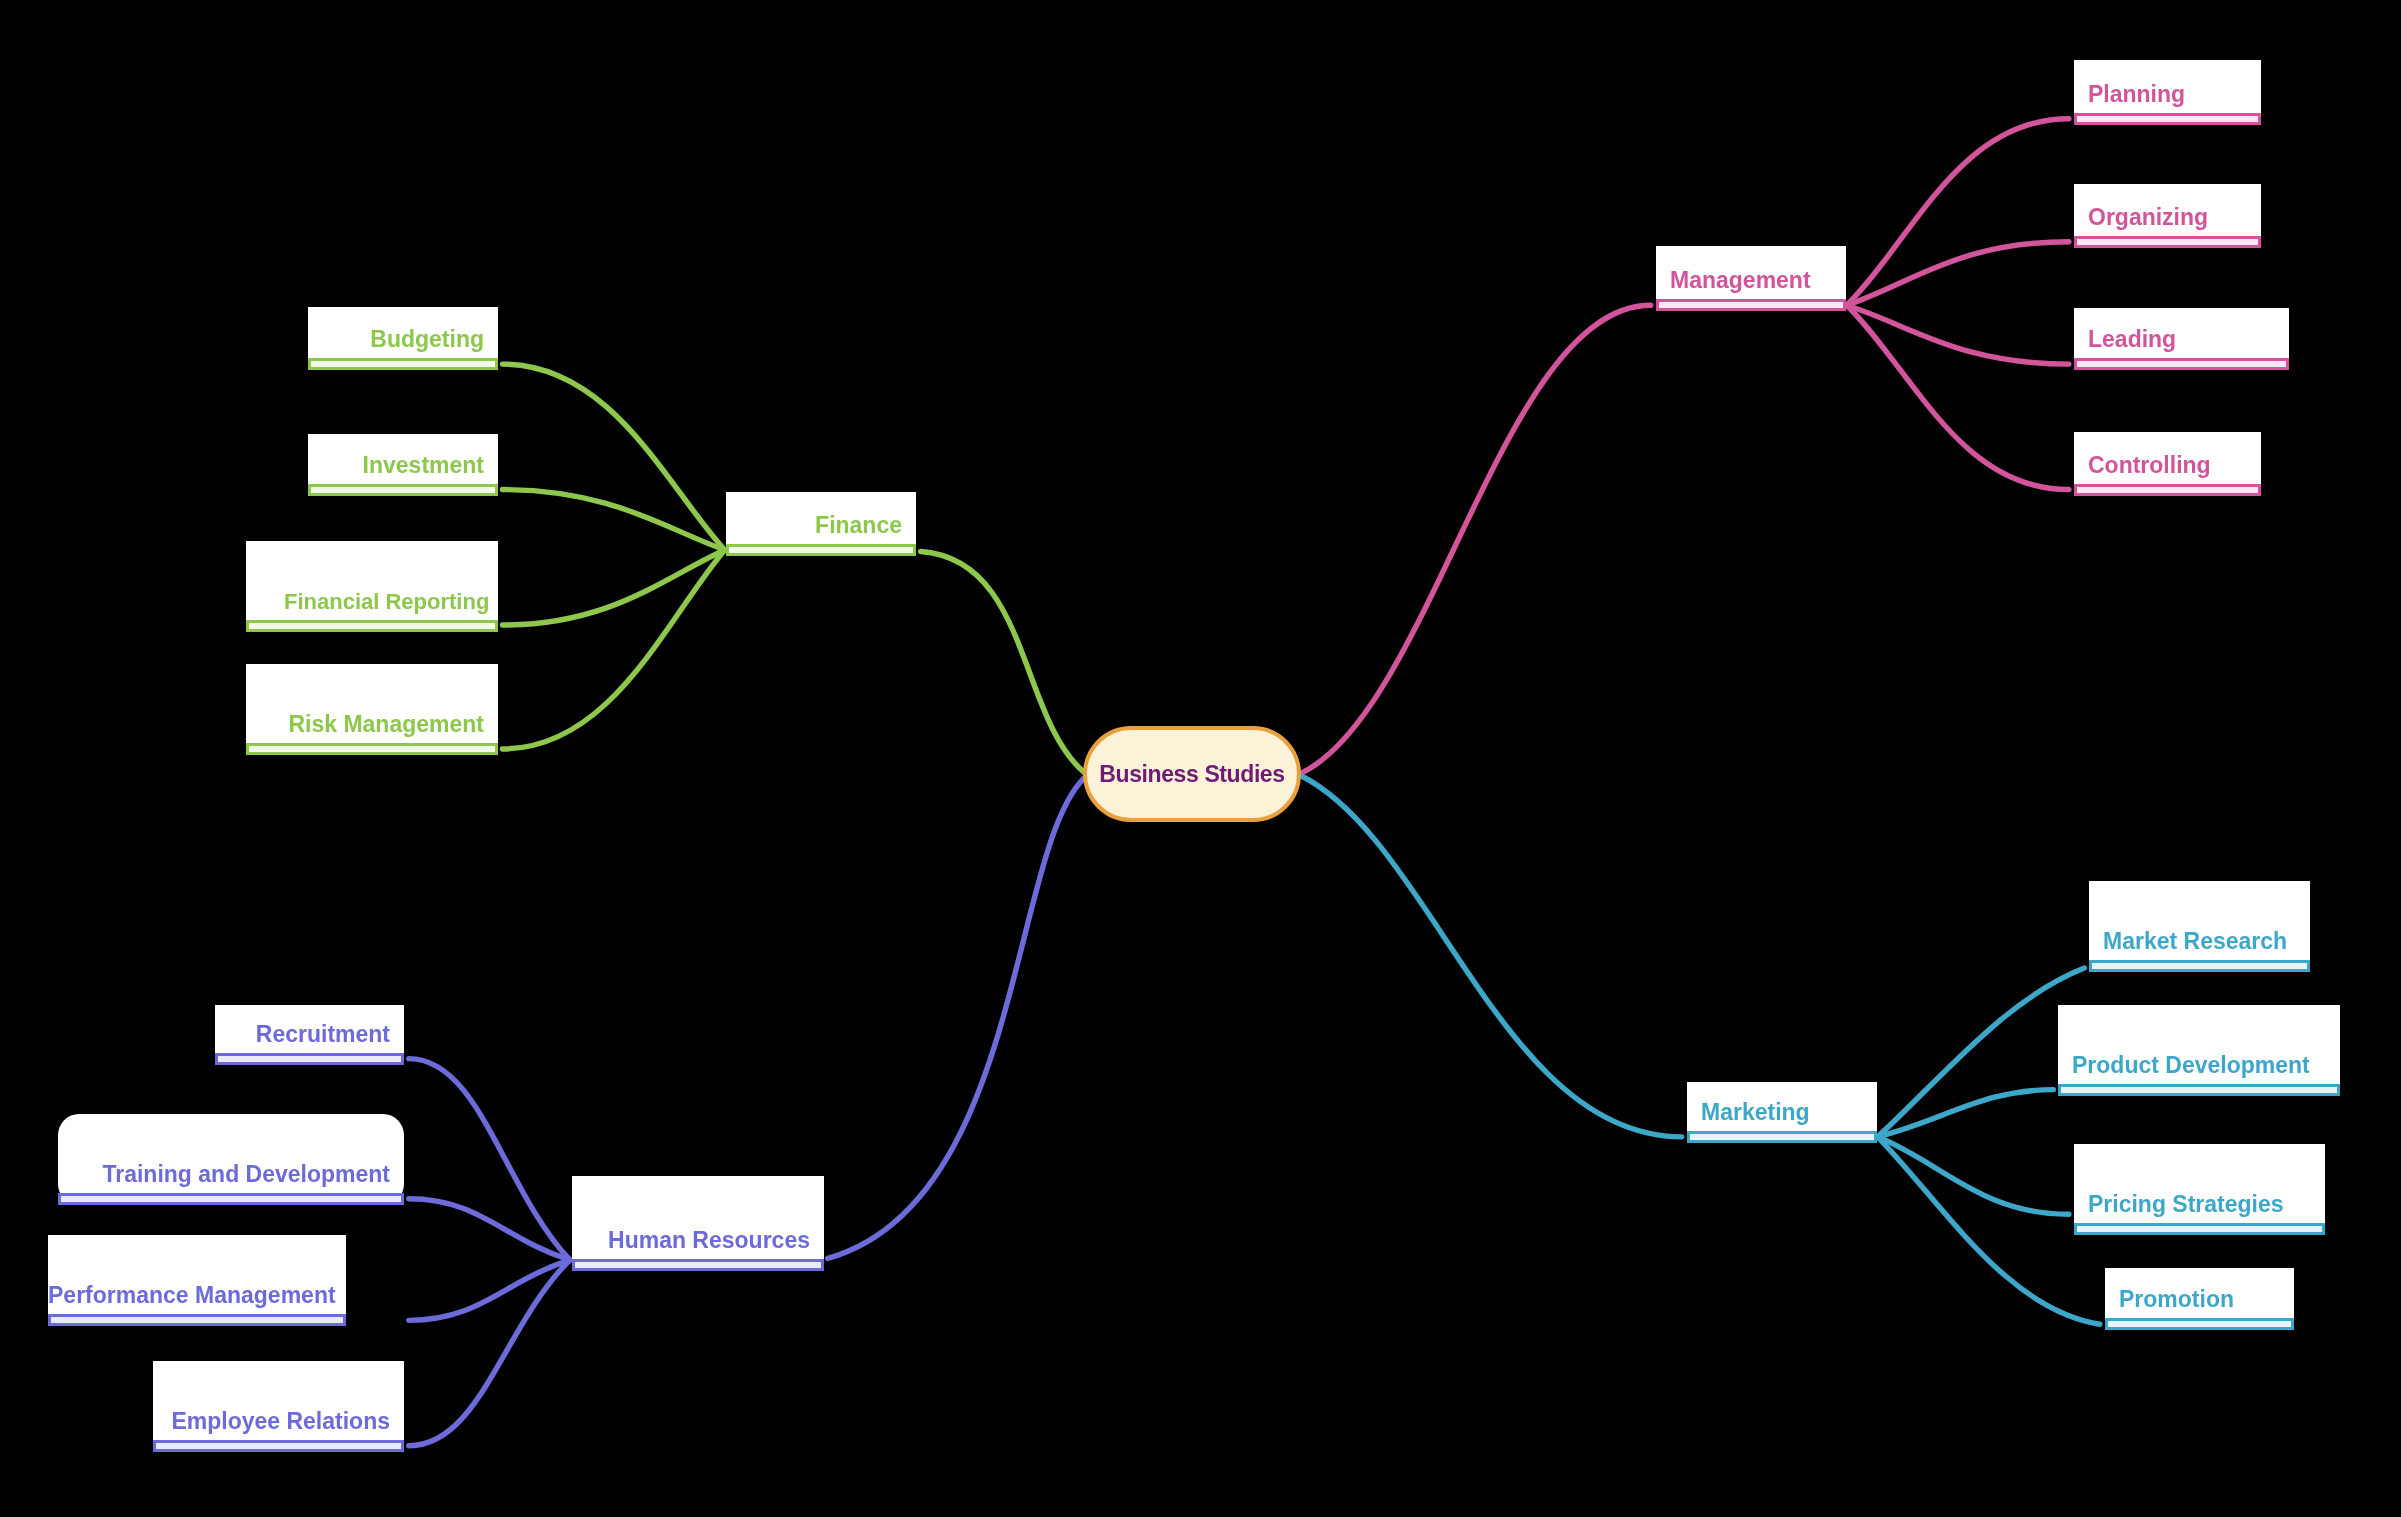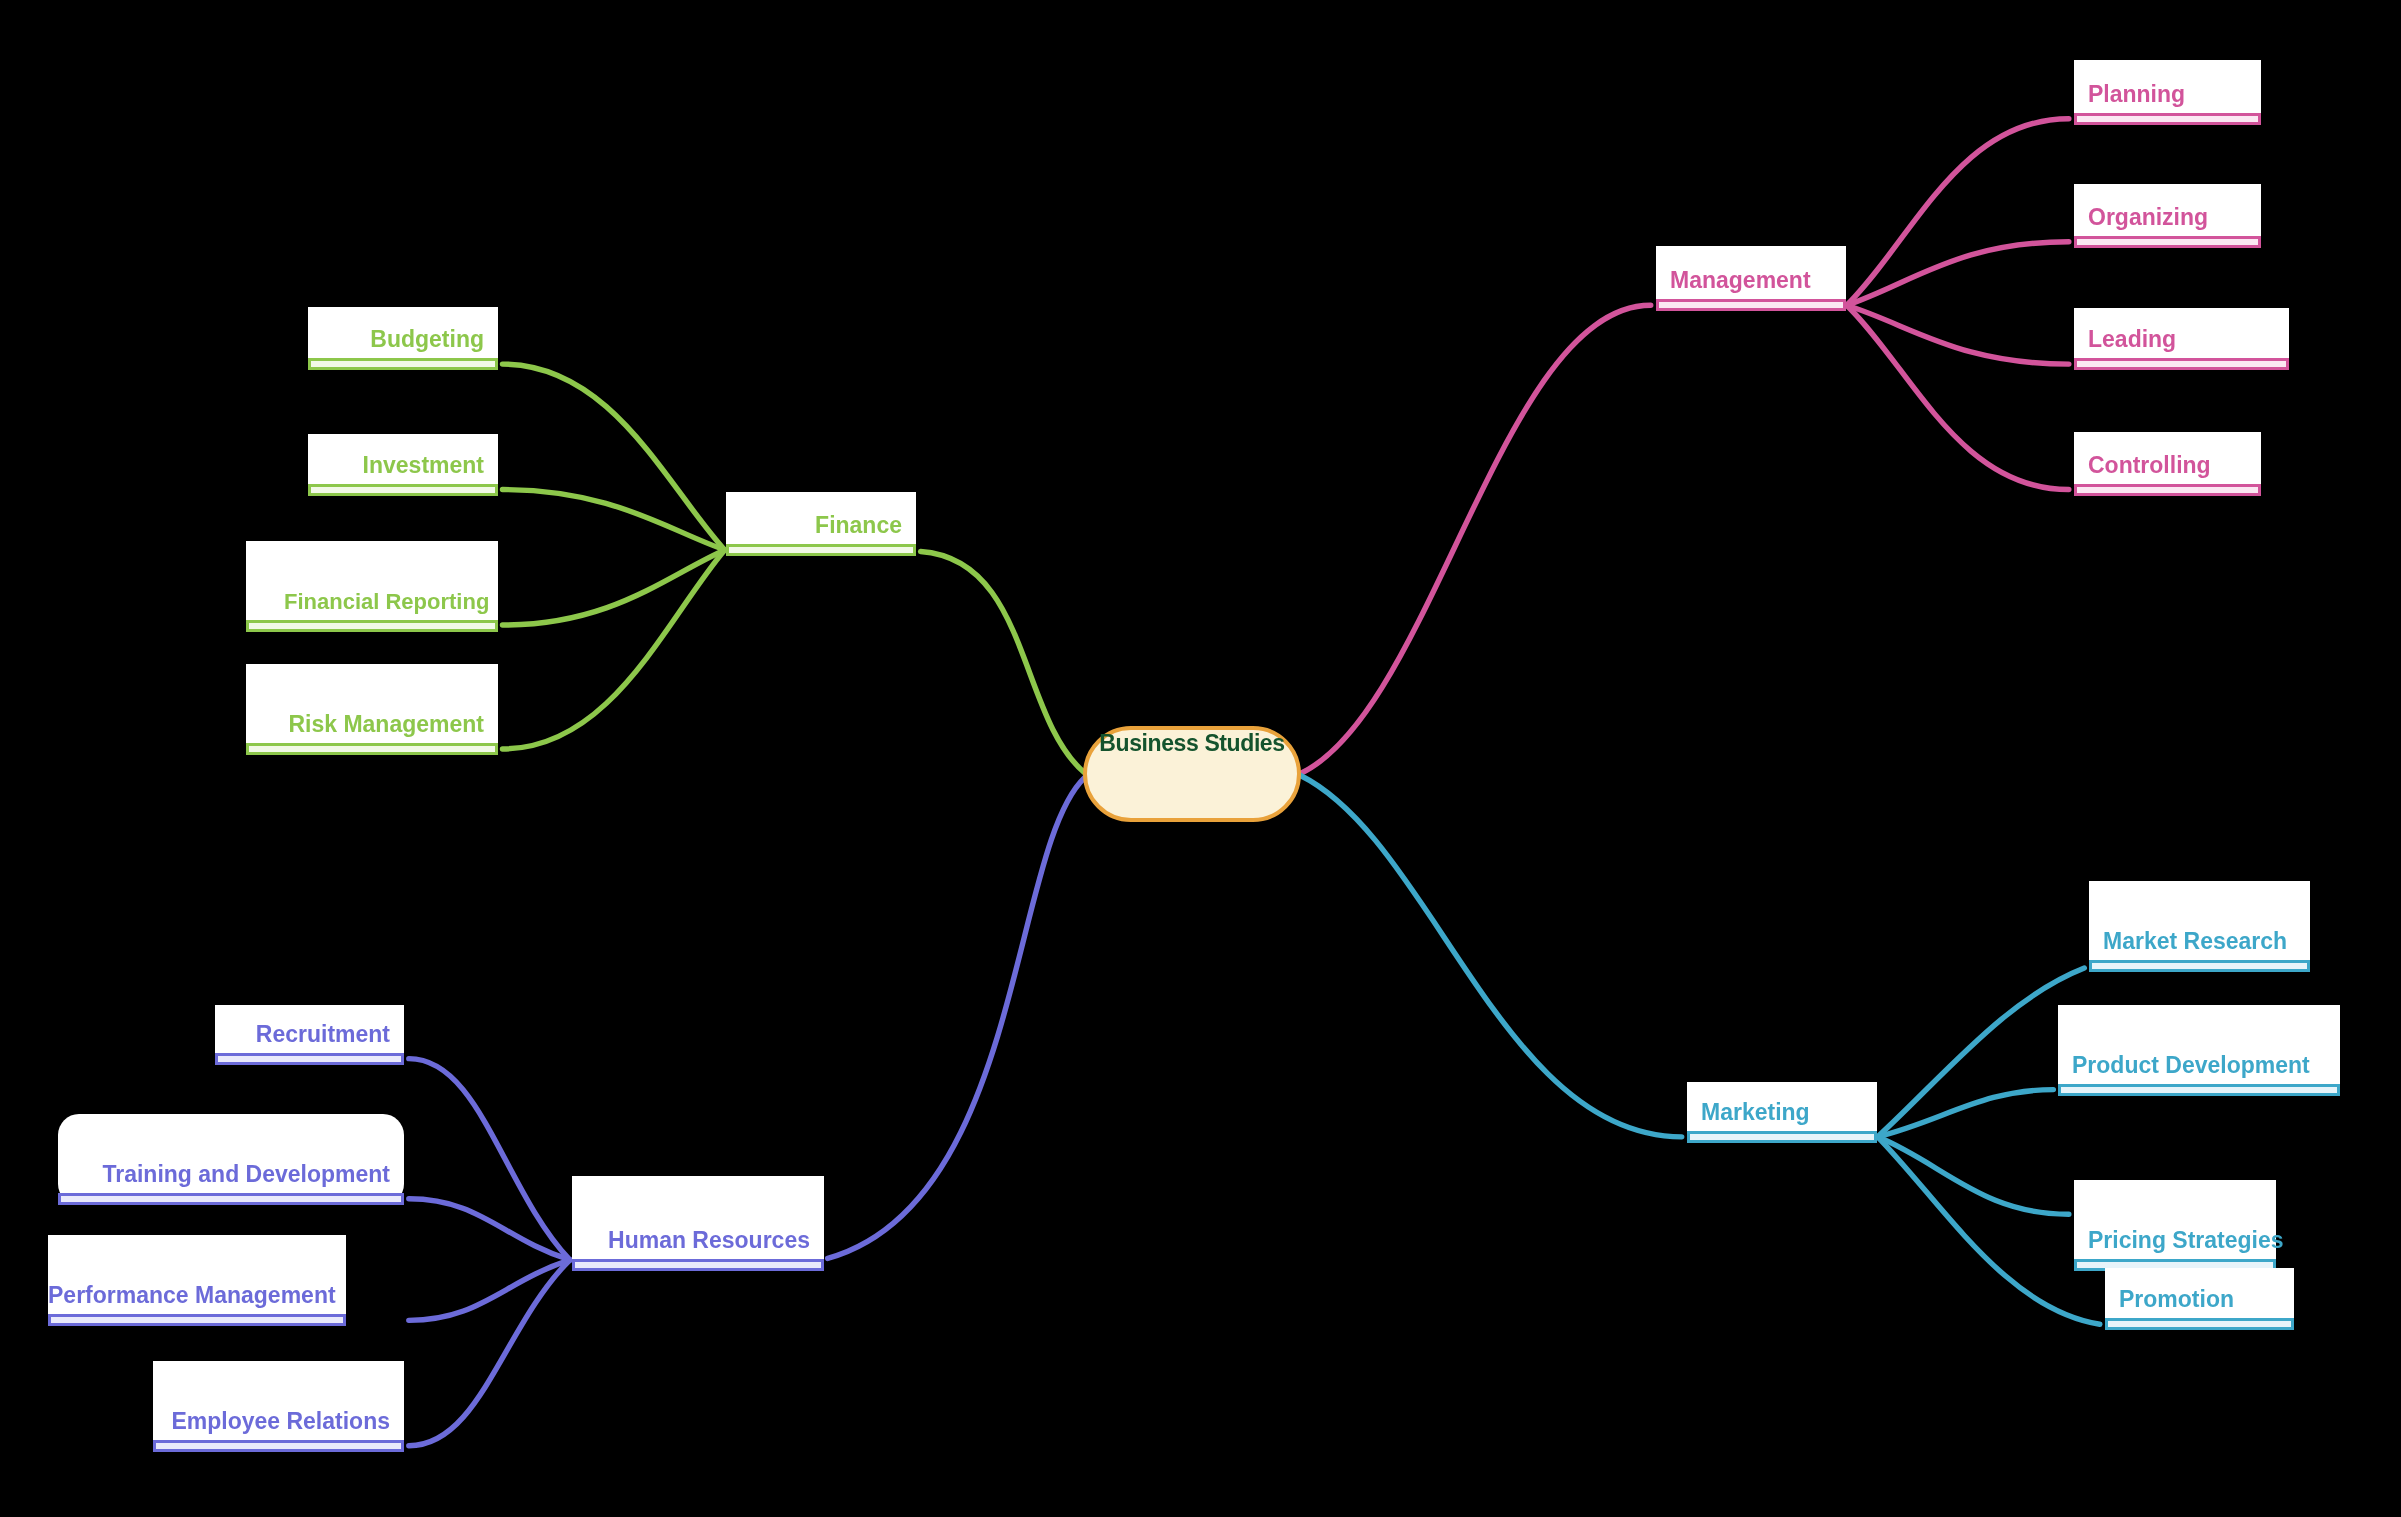--- a/index.html
+++ b/index.html
@@ -66,25 +66,26 @@
   .teal   .bar { border-color: #3DA7C9; background: #E7F4FA; }
   
   .root-node {
     position: absolute;
     left: 1083px; top: 726px;
     width: 218px; height: 96px;
     box-sizing: border-box;
     background: #FBF2D8;
     border: 4.6px solid #E9A23B;
     border-radius: 48px;
-    color: #14532d;
+    color: #701a75;
     font-weight: bold;
     font-size: 23px;
     letter-spacing: -0.4px;
     display: flex;
+    align-items: center;
     justify-content: center;
     white-space: nowrap;
   }
 </style>
 </head>
 <body>
 
 <div class="stage">
 
   <svg class="edges" width="2401" height="1518" viewBox="0 0 3101 1960">
@@ -196,21 +197,21 @@
     <div class="bar"></div>
   </div>
   <div class="node teal align-left" style="left:2089px; top:881px; width:221px; height:91px;">
     <span class="label">Market Research</span>
     <div class="bar"></div>
   </div>
   <div class="node teal align-left" style="left:2058px; top:1005px; width:282px; height:91px;">
     <span class="label">Product Development</span>
     <div class="bar"></div>
   </div>
-  <div class="node teal align-left" style="left:2074px; top:1180px; width:202px; height:91px;">
+  <div class="node teal align-left" style="left:2074px; top:1144px; width:251px; height:91px;">
     <span class="label">Pricing Strategies</span>
     <div class="bar"></div>
   </div>
   <div class="node teal align-left" style="left:2105px; top:1268px; width:189px; height:62px;">
     <span class="label">Promotion</span>
     <div class="bar"></div>
   </div>
 
   <div class="root-node">
     <span>Business Studies</span>

